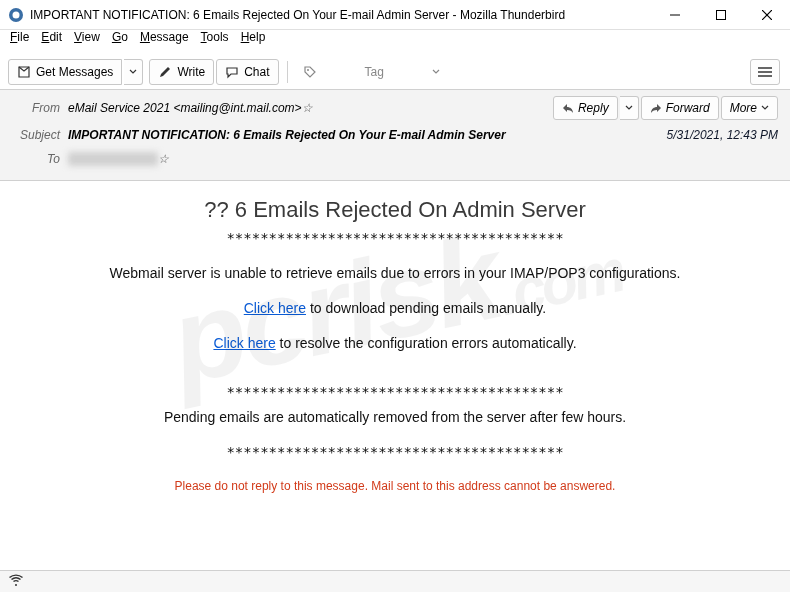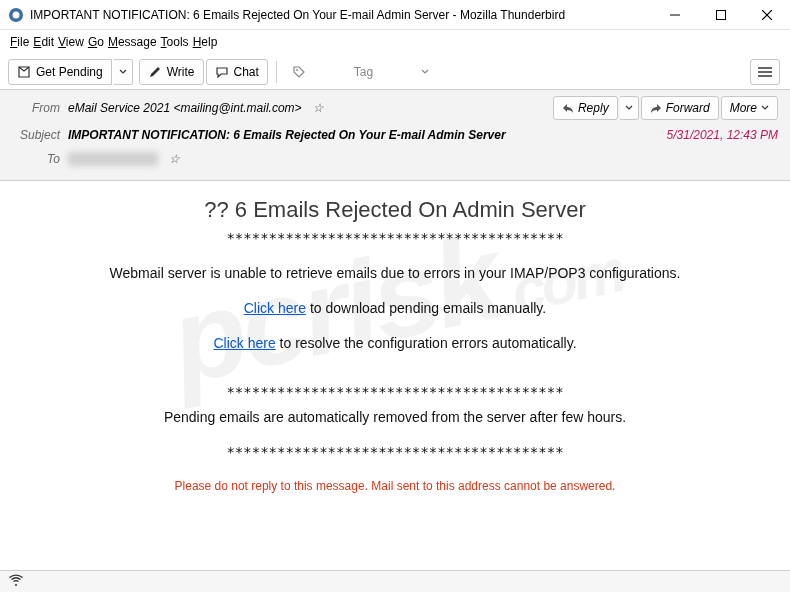--- a/index.html
+++ b/index.html
@@ -32,23 +32,23 @@
   width: 46px; height: 30px;
   display: flex; align-items: center; justify-content: center;
   cursor: pointer;
 }
 .win-btn svg { display: block; }
 
 
 .menubar {
   height: 24px;
   display: flex;
-  align-items: center;
+  align-items: flex-start;
   padding: 0 10px;
-  gap: 4px;
+  gap: 12px;
 }
 .menubar .menu-item {
   font-size: 12px;
   cursor: default;
 }
 .menubar .menu-item .ul { text-decoration: underline; }
 
 
 .toolbar {
   height: 36px;
@@ -77,21 +77,21 @@
 .tag-sep { width: 1px; height: 22px; background: #d0d0d0; margin: 0 6px; }
 
 
 .header-panel {
   background: #f3f3f3;
   border-bottom: 1px solid #d0d0d0;
   padding: 6px 12px 10px 12px;
 }
 .hrow { display: flex; align-items: center; min-height: 22px; font-size: 12px; font-style: italic; }
 .hlabel { width: 48px; text-align: right; color: #666; margin-right: 8px; }
-.hval { flex: 1; display: flex; align-items: center; gap: 11px; }
+.hval { flex: 1; display: flex; align-items: center; gap: 0; }
 .hval.bold { font-weight: 600; color: #000; }
 .star { color: #555; cursor: pointer; }
 .action-bar { display: flex; gap: 2px; margin-left: auto; }
 .abtn {
   display: flex; align-items: center;
   padding: 3px 8px;
   border: 1px solid #c8c8c8;
   border-radius: 3px;
   background: #fdfdfd;
   font-size: 12px;
@@ -100,21 +100,21 @@
   height: 24px;
 }
 .abtn.split-l { border-top-right-radius: 0; border-bottom-right-radius: 0; margin-right: 0; }
 .abtn.split-r { border-top-left-radius: 0; border-bottom-left-radius: 0; border-left: none; padding: 3px 5px; }
 .blur-box {
   width: 90px; height: 14px;
   background: #d0d0d0;
   filter: blur(3px);
   border-radius: 2px;
 }
-.date-text { margin-left: auto; color: #be185d; font-size: 12px; white-space: nowrap; padding-left: 7px; }
+.date-text { margin-left: auto; color: #0f172a; font-size: 12px; white-space: nowrap; padding-left: 7px; }
 
 
 .mail-body {
   padding: 12px 18px;
   font-size: 14px;
   color: #111;
   line-height: 1.5;
   text-align: center;
 }
 .mail-body h2 {
@@ -202,21 +202,21 @@
   <span class="menu-item"><span class="ul">T</span>ools</span>
   <span class="menu-item"><span class="ul">H</span>elp</span>
 </div>
 
 <div class="toolbar">
   <div class="tbtn split-left">
     <svg width="14" height="14" viewBox="0 0 14 14">
         <path d="M2 2h10v10H2z" fill="none" stroke="#333" stroke-width="1.2"></path>
         <path d="M2 2l5 4 5-4" fill="none" stroke="#333" stroke-width="1.2"></path>
       </svg>
-    <span>Get Pending</span>
+    <span>Get Messages</span>
   </div>
   <div class="tbtn split-right">
     <svg width="8" height="8">
         <path d="M1 2l3 3 3-3" fill="none" stroke="#333" stroke-width="1.2"></path>
       </svg>
   </div>
   <div class="tbtn" style="margin-left:4px">
     <svg width="14" height="14" viewBox="0 0 14 14">
         <path d="M2 12l1-3 7-7 2 2-7 7-3 1z" fill="#333"></path>
       </svg>

